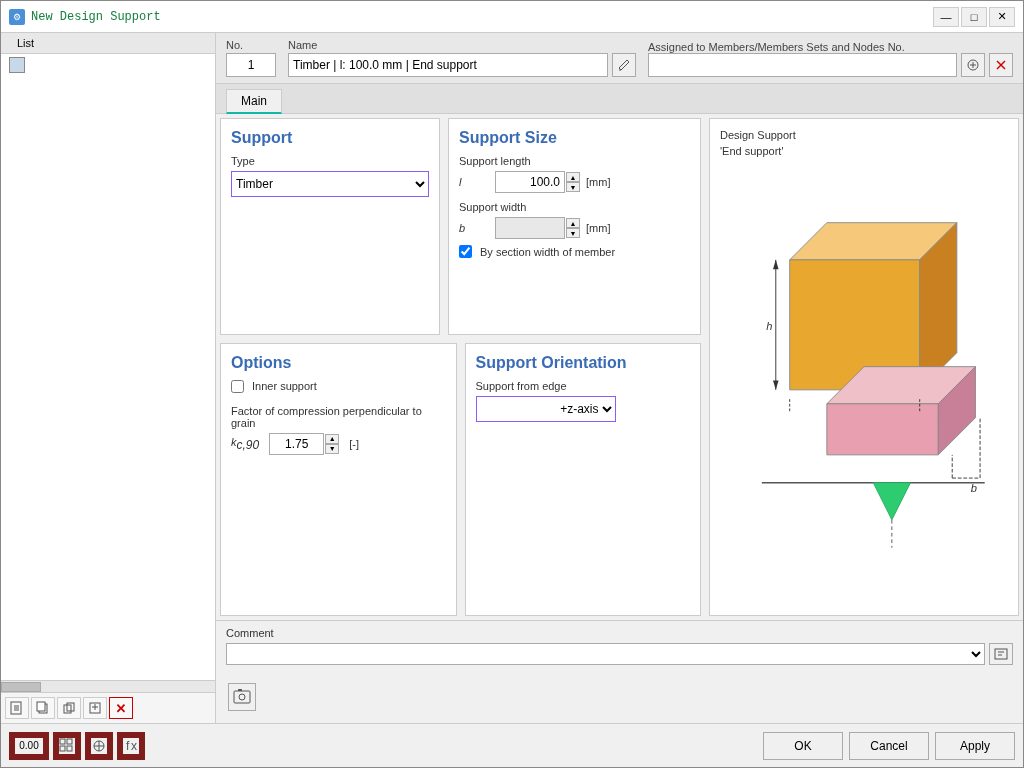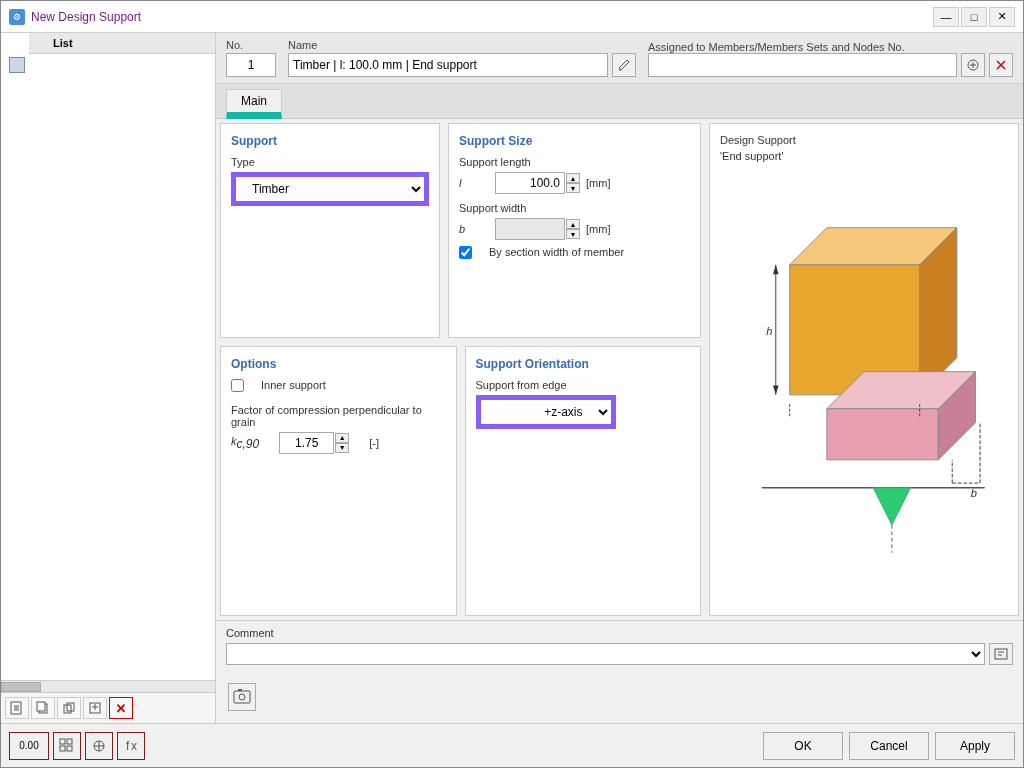--- a/index.html
+++ b/index.html
@@ -3,29 +3,29 @@
   <meta charset="utf-8">
   <style>
     * { box-sizing: border-box; margin: 0; padding: 0; font-family: 'Segoe UI', Arial, sans-serif; font-size: 12px; }
     body { background: #f0f0f0; width: 1024px; height: 768px; overflow: hidden; }
 
     .window { width: 1024px; height: 768px; background: #f0f0f0; border: 1px solid #888; display: flex; flex-direction: column; }
 
     .title-bar { background: #fff; border-bottom: 1px solid #ccc; padding: 6px 8px; display: flex; align-items: center; justify-content: space-between; height: 32px; }
     .title-bar-left { display: flex; align-items: center; gap: 6px; }
     .title-bar-icon { width: 16px; height: 16px; background: #4a90d9; border-radius: 2px; display: flex; align-items: center; justify-content: center; color: white; font-size: 9px; }
-    .title-bar-title { font-size: 12px; color: #701a75; }
+    .title-bar-title { font-size: 12px; color: #15803d; font-family: Liberation Mono, monospace; }
     .title-bar-controls { display: flex; gap: 2px; }
     .title-btn { width: 26px; height: 20px; border: 1px solid #ccc; background: #f0f0f0; cursor: pointer; display: flex; align-items: center; justify-content: center; font-size: 11px; }
 
     .main-content { display: flex; flex: 1; overflow: hidden; }
 
     
     .list-panel { width: 215px; background: #fff; border-right: 1px solid #ccc; display: flex; flex-direction: column; }
-    .list-header { background: #e8e8e8; border-bottom: 1px solid #ccc; padding: 4px 24px; font-weight: bold; font-size: 11px; margin-left: 28px; }
+    .list-header { background: #e8e8e8; border-bottom: 1px solid #ccc; padding: 4px 16px; font-weight: normal; font-size: 11px; }
     .list-items { flex: 1; overflow-y: auto; }
     .list-item { padding: 3px 8px; display: flex; align-items: center; gap: 4px; cursor: pointer; }
     .list-item-icon { width: 16px; height: 16px; background: #c8d8e8; border: 1px solid #888; flex-shrink: 0; }
     .list-toolbar { border-top: 1px solid #ccc; padding: 4px; display: flex; gap: 2px; flex-wrap: wrap; background: #f5f5f5; }
     .toolbar-btn { width: 24px; height: 22px; border: 1px solid #ccc; background: #f8f8f8; cursor: pointer; display: flex; align-items: center; justify-content: center; font-size: 10px; }
     .toolbar-btn.danger { border-color: #cc0000; }
 
     
     .form-panel { flex: 1; display: flex; flex-direction: column; background: #f0f0f0; }
 
@@ -38,43 +38,43 @@
     .name-input { width: 320px; }
     .name-row { display: flex; align-items: center; gap: 4px; }
     .edit-btn { width: 24px; height: 24px; border: 1px solid #aaa; background: #f0f0f0; cursor: pointer; display: flex; align-items: center; justify-content: center; }
     .assigned-group { flex: 1; display: flex; flex-direction: column; gap: 0; }
     .assigned-row { display: flex; gap: 4px; align-items: center; }
     .assigned-input { flex: 1; height: 24px; border: 1px solid #aaa; background: white; padding: 2px 4px; }
 
     
     .tabs { background: #e0e0e0; border-bottom: 1px solid #ccc; display: flex; padding-left: 10px; padding-top: 4px; }
     .tab { padding: 4px 14px; border: 1px solid #ccc; border-bottom: none; cursor: pointer; background: #e0e0e0; font-size: 12px; margin-right: 2px; }
-    .tab.active { background: #f0f0f0; border-bottom: 7px solid #14b8a6; position: relative; top: 1px; }
+    .tab.active { background: #f0f0f0; border-bottom: 2px solid #14b8a6; position: relative; top: 1px; }
 
     
     .content-area { display: flex; flex: 1; gap: 0; padding: 0; }
 
     
     .left-sections { flex: 1; display: flex; flex-direction: column; }
     .section-row { display: flex; flex: 1; }
     .section-box { border: 1px solid #ccc; background: white; padding: 10px; flex: 1; margin: 4px; }
-    .section-title { font-weight: bold; color: #3a6bb5; font-size: 12px; margin-bottom: 8px; }
+    .section-title { font-weight: bold; color: #3a6bb5; font-size: 16px; margin-bottom: 8px; }
 
     .form-row { display: flex; align-items: center; gap: 6px; margin-bottom: 6px; }
     .form-row label { font-size: 11px; color: #333; min-width: 30px; }
 
-    select.form-select { height: 34px; border: 5px solid #8b5cf6; background: white; padding: 0 12px; font-size: 12px; }
+    select.form-select { height: 26px; border: 1px solid #8b5cf6; background: white; padding: 0 0; font-size: 12px; }
     .full-select { width: 100%; }
 
     .num-input { width: 70px; height: 22px; border: 1px solid #aaa; background: white; padding: 2px 4px; font-size: 12px; text-align: right; }
     .num-input.disabled { background: #e8e8e8; color: #888; }
     .unit-label { font-size: 11px; color: #333; }
     .spin-btn { width: 14px; height: 10px; border: 1px solid #aaa; background: #f0f0f0; cursor: pointer; display: flex; align-items: center; justify-content: center; font-size: 7px; line-height: 1; }
 
-    .checkbox-row { display: flex; align-items: flex-start; gap: 17px; margin-bottom: 6px; }
+    .checkbox-row { display: flex; align-items: center; gap: 8px; margin-bottom: 6px; }
     .checkbox-row input[type=checkbox] { width: 13px; height: 13px; }
     .checkbox-row label { font-size: 11px; color: #333; }
 
     .sub-label { font-size: 11px; color: #333; margin-bottom: 4px; }
 
     
     .diagram-panel { width: 310px; background: white; margin: 4px; border: 1px solid #ccc; display: flex; flex-direction: column; align-items: center; justify-content: flex-start; padding: 10px; position: relative; }
     .diagram-title { font-size: 11px; color: #333; text-align: left; width: 100%; margin-bottom: 4px; }
     .diagram-subtitle { font-size: 11px; color: #333; text-align: left; width: 100%; margin-bottom: 10px; }
 
@@ -83,26 +83,26 @@
     .comment-section { flex: 1; padding: 6px 10px; }
     .comment-title { font-size: 11px; color: #333; margin-bottom: 4px; }
     .comment-row { display: flex; gap: 4px; align-items: center; }
     .comment-select { flex: 1; height: 22px; border: 1px solid #aaa; background: white; }
     .comment-btn { width: 24px; height: 22px; border: 1px solid #aaa; background: #f0f0f0; cursor: pointer; display: flex; align-items: center; justify-content: center; }
     .photo-btn { width: 28px; height: 28px; border: 1px solid #aaa; background: #f0f0f0; cursor: pointer; display: flex; align-items: center; justify-content: center; margin: 6px; align-self: center; }
 
     
     .bottom-bar { border-top: 1px solid #ccc; background: #f0f0f0; padding: 6px 8px; display: flex; justify-content: space-between; align-items: center; height: 44px; }
     .bottom-tools { display: flex; gap: 4px; }
-    .bottom-tool-btn { width: 28px; height: 28px; border: 1px solid #7f1d1d; background: #f0f0f0; cursor: pointer; display: flex; align-items: center; justify-content: center; font-size: 11px; }
+    .bottom-tool-btn { width: 28px; height: 28px; border: 6px solid #7f1d1d; background: #f0f0f0; cursor: pointer; display: flex; align-items: center; justify-content: center; font-size: 11px; }
     .dialog-btns { display: flex; gap: 6px; }
     .dialog-btn { width: 80px; height: 28px; border: 1px solid #aaa; background: #f0f0f0; cursor: pointer; font-size: 12px; }
     .dialog-btn.primary { background: #f0f0f0; }
 
-    .kc-row { display: flex; align-items: center; gap: 20px; }
+    .kc-row { display: flex; align-items: center; gap: 10px; }
     .kc-label { font-size: 11px; color: #333; min-width: 28px; font-style: italic; }
     .kc-input { width: 55px; height: 22px; border: 1px solid #aaa; background: white; padding: 2px 4px; font-size: 12px; text-align: center; }
     .kc-unit { font-size: 11px; color: #333; }
     .input-with-spinner { display: flex; align-items: center; }
     .spinner-col { display: flex; flex-direction: column; margin-left: 1px; }
 
     .scrollbar-area { height: 12px; background: #e8e8e8; border-top: 1px solid #ccc; position: relative; }
     .scrollbar-thumb { position: absolute; left: 0; top: 1px; height: 10px; width: 40px; background: #c0c0c0; border: 1px solid #aaa; }
   </style>
 </head>

